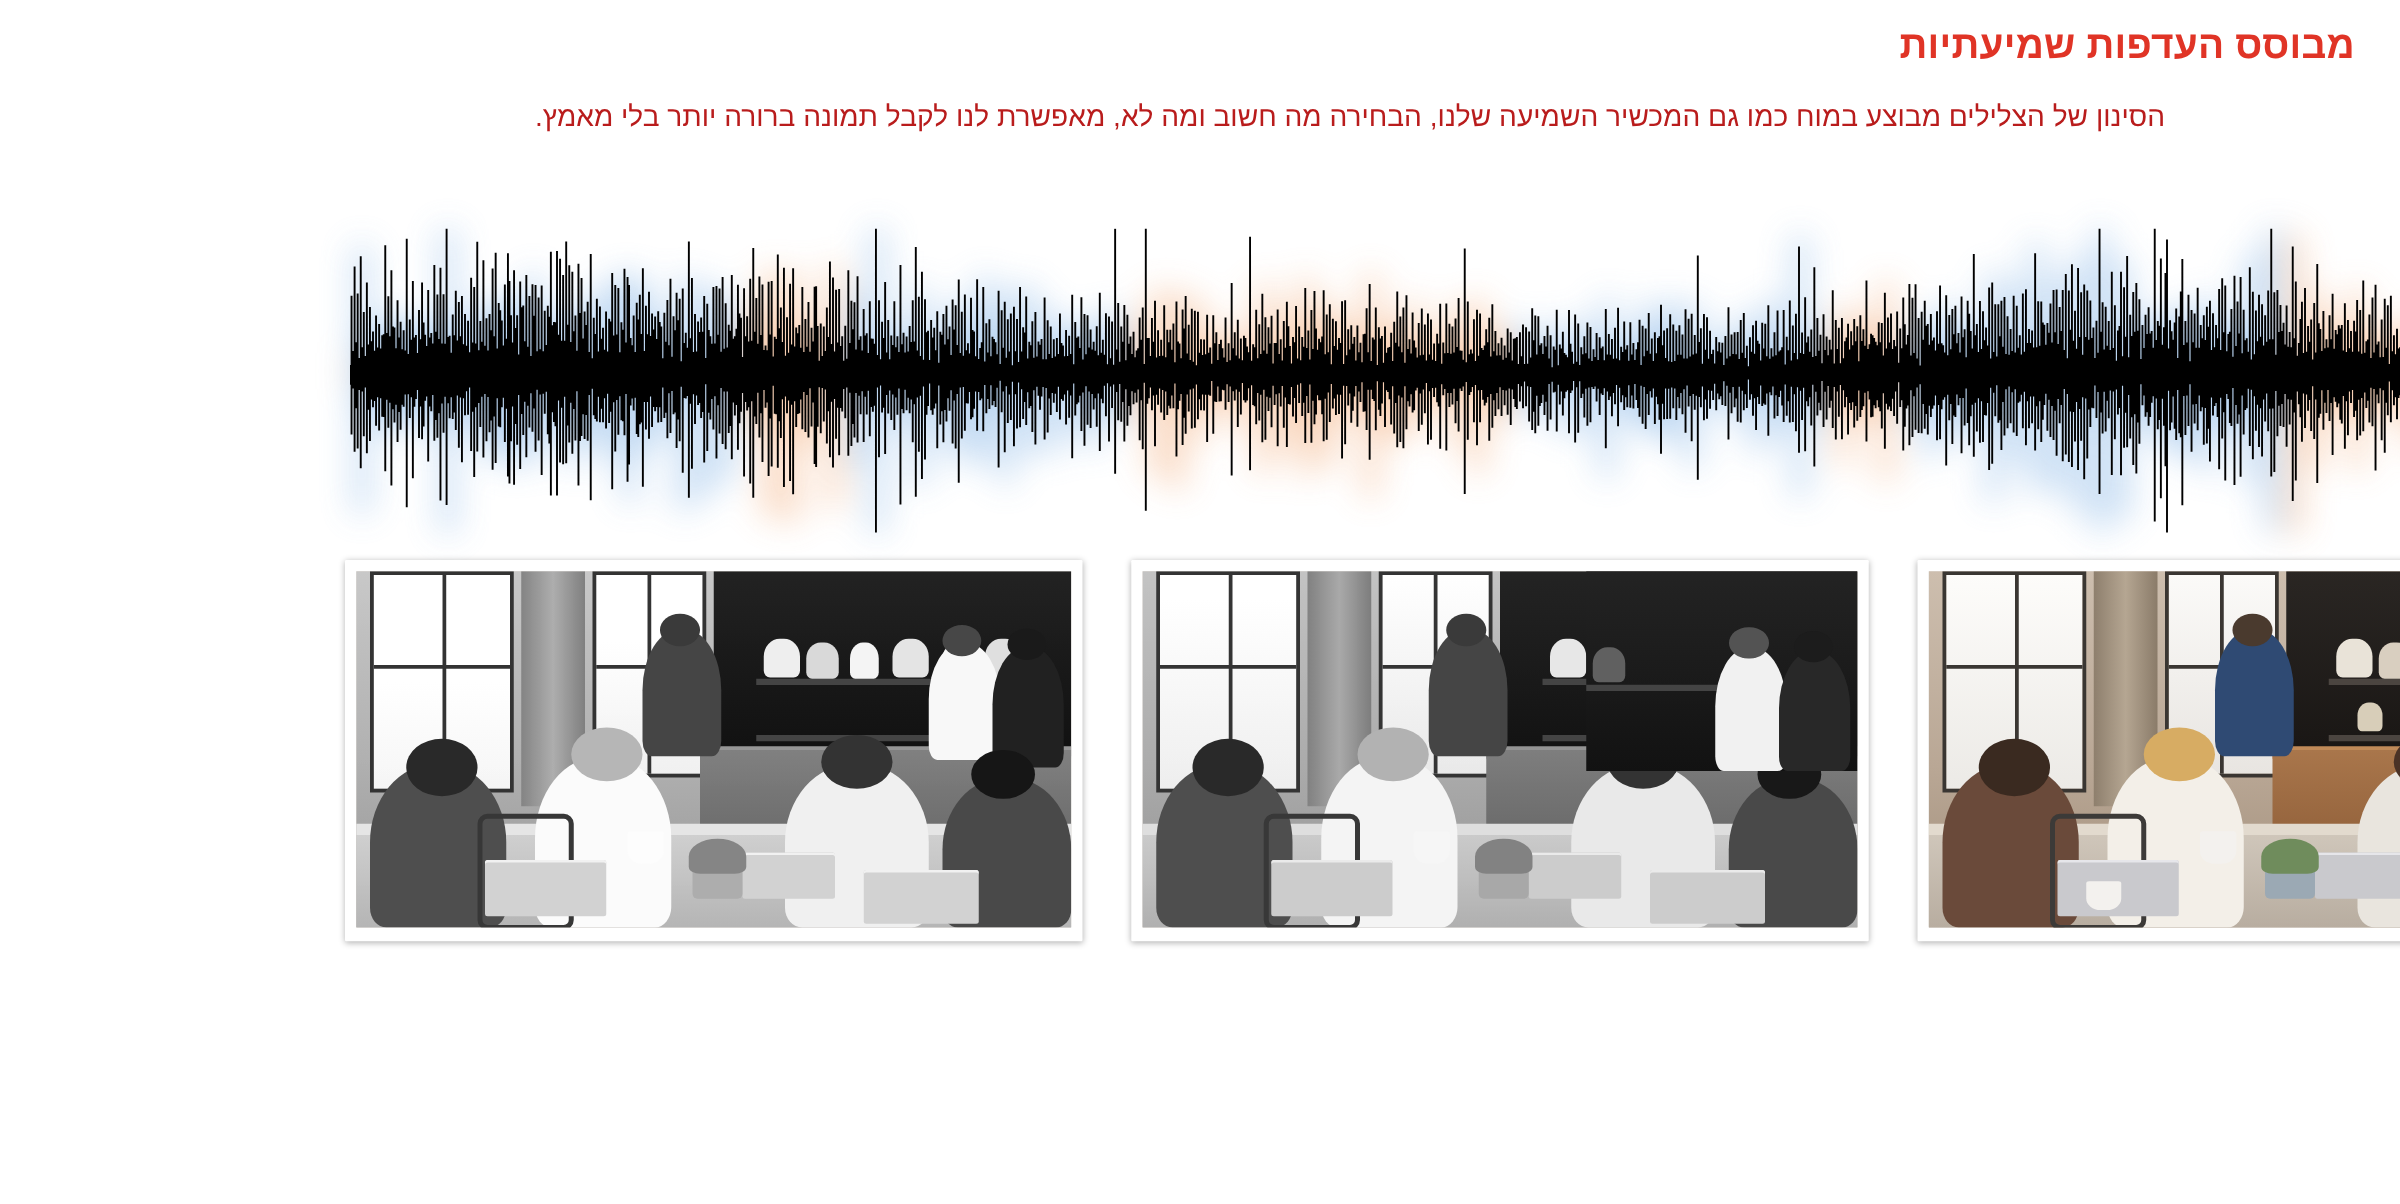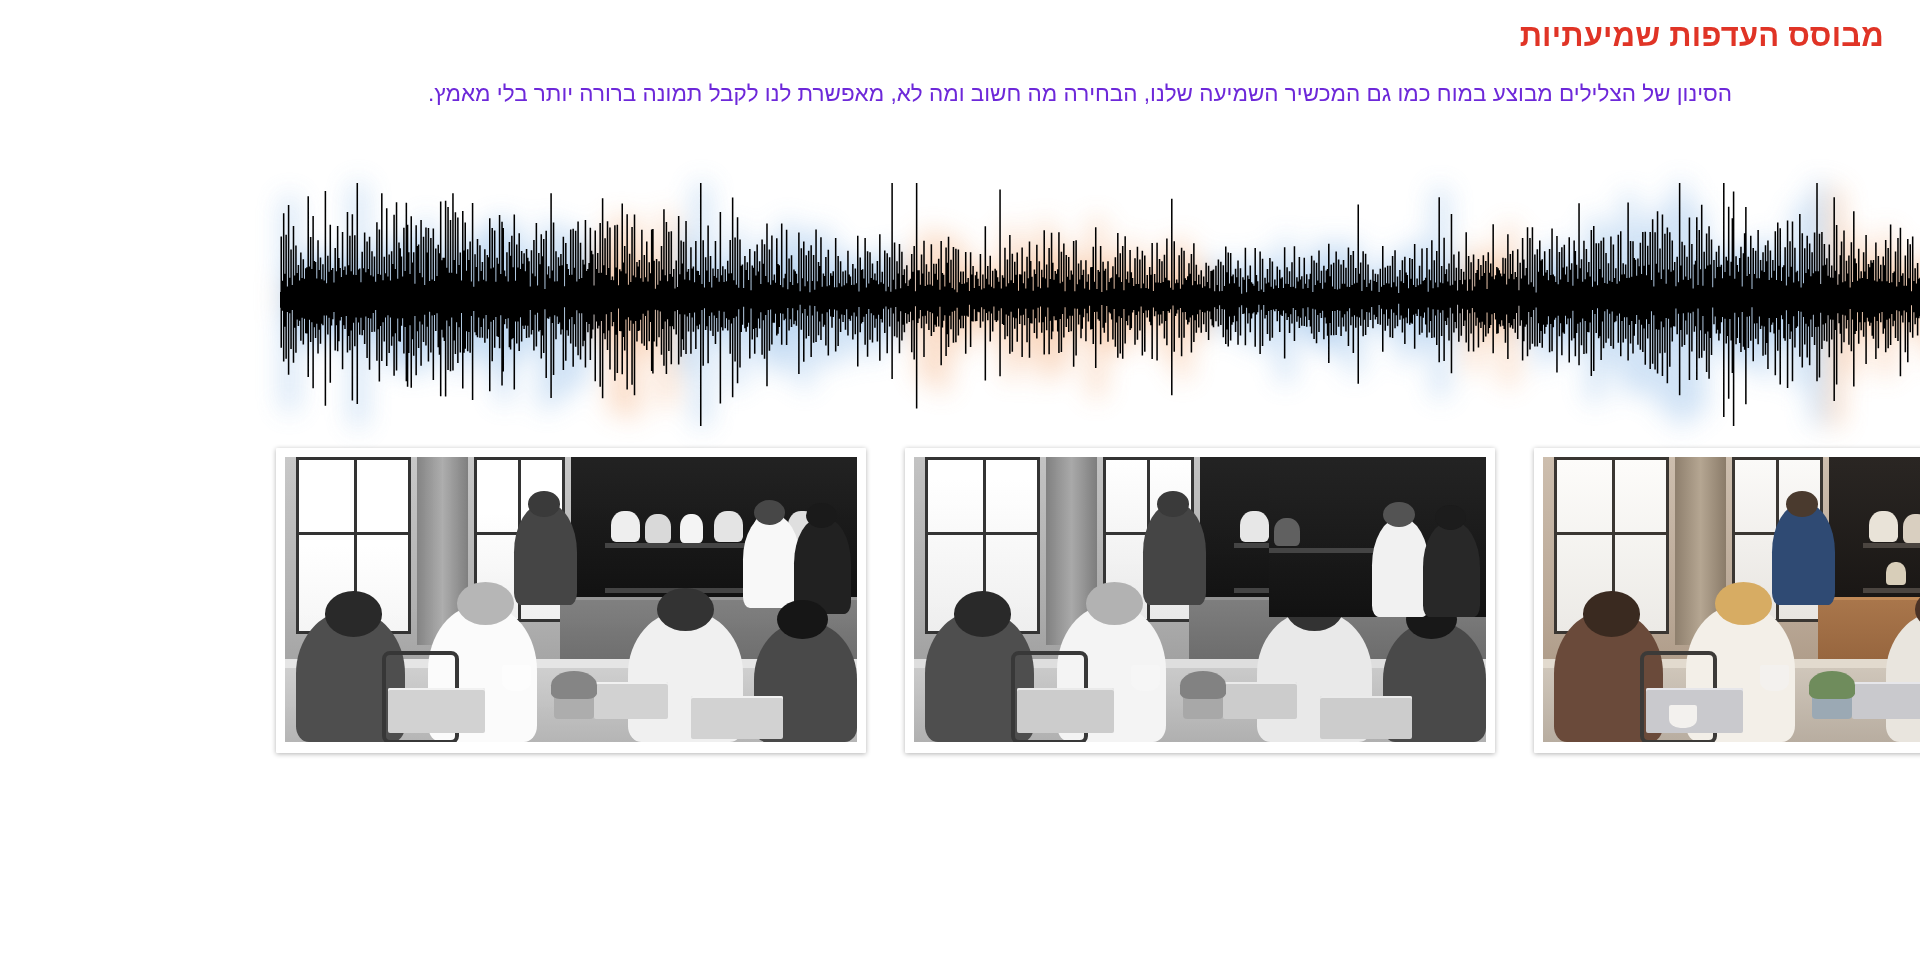--- a/index.html
+++ b/index.html
@@ -15,21 +15,21 @@
 
   
   .title{
     position:absolute;top:18px;right:36px;
     font-size:31px;font-weight:600;letter-spacing:.2px;
     color:#e03426;white-space:nowrap;direction:rtl;
   }
   .subtitle{
     position:absolute;top:80px;right:36px;left:36px;
     text-align:center;direction:rtl;
-    font-size:22.5px;color:#6d28d9;line-height:1.28;white-space:nowrap;
+    font-size:22.5px;color:#b91c1c;line-height:1.28;white-space:nowrap;
   }
   .example{
     position:absolute;top:137px;right:36px;left:36px;
     text-align:center;direction:rtl;
     font-size:18.5px;color:#1b1b1b;line-height:1.3;white-space:nowrap;
   }
 
   
   .wave-wrap{
     position:absolute;left:40px;top:183px;width:1840px;height:243px;

